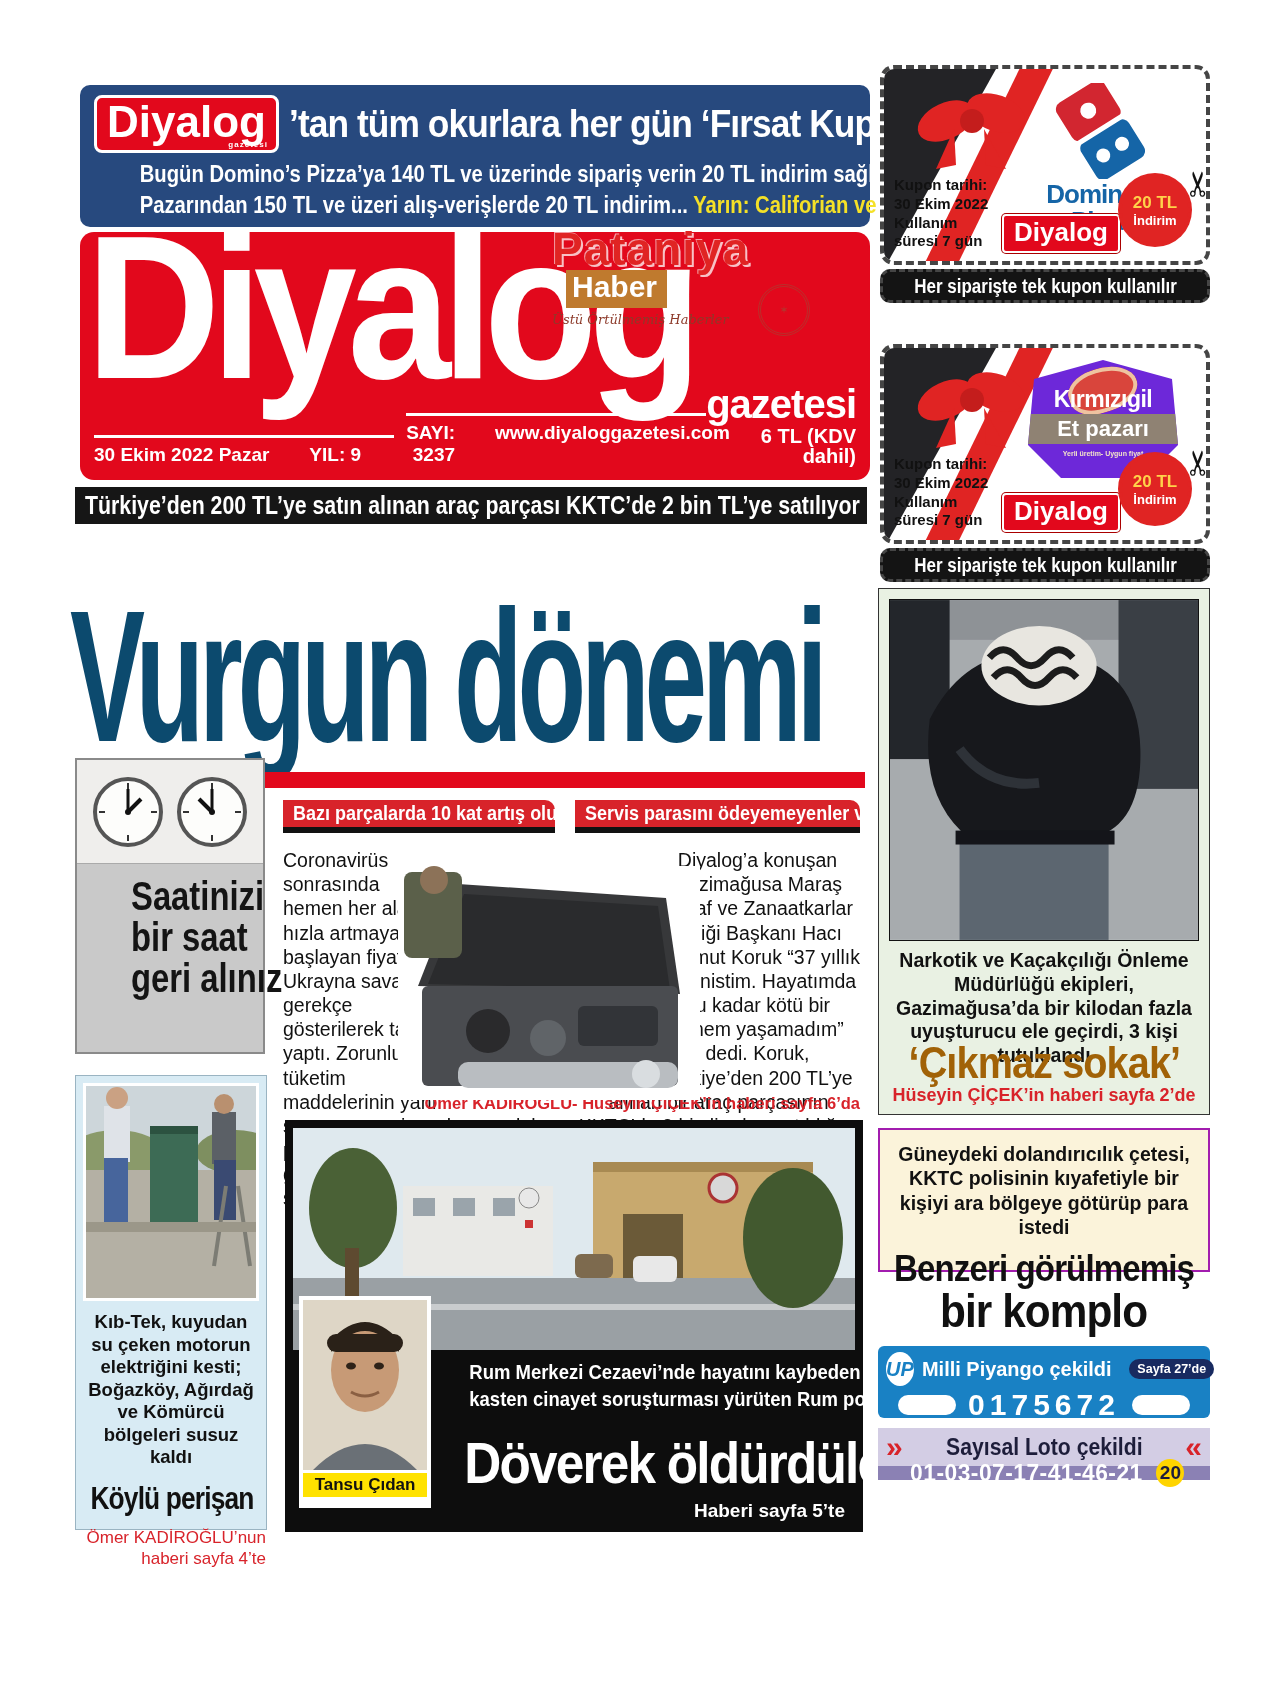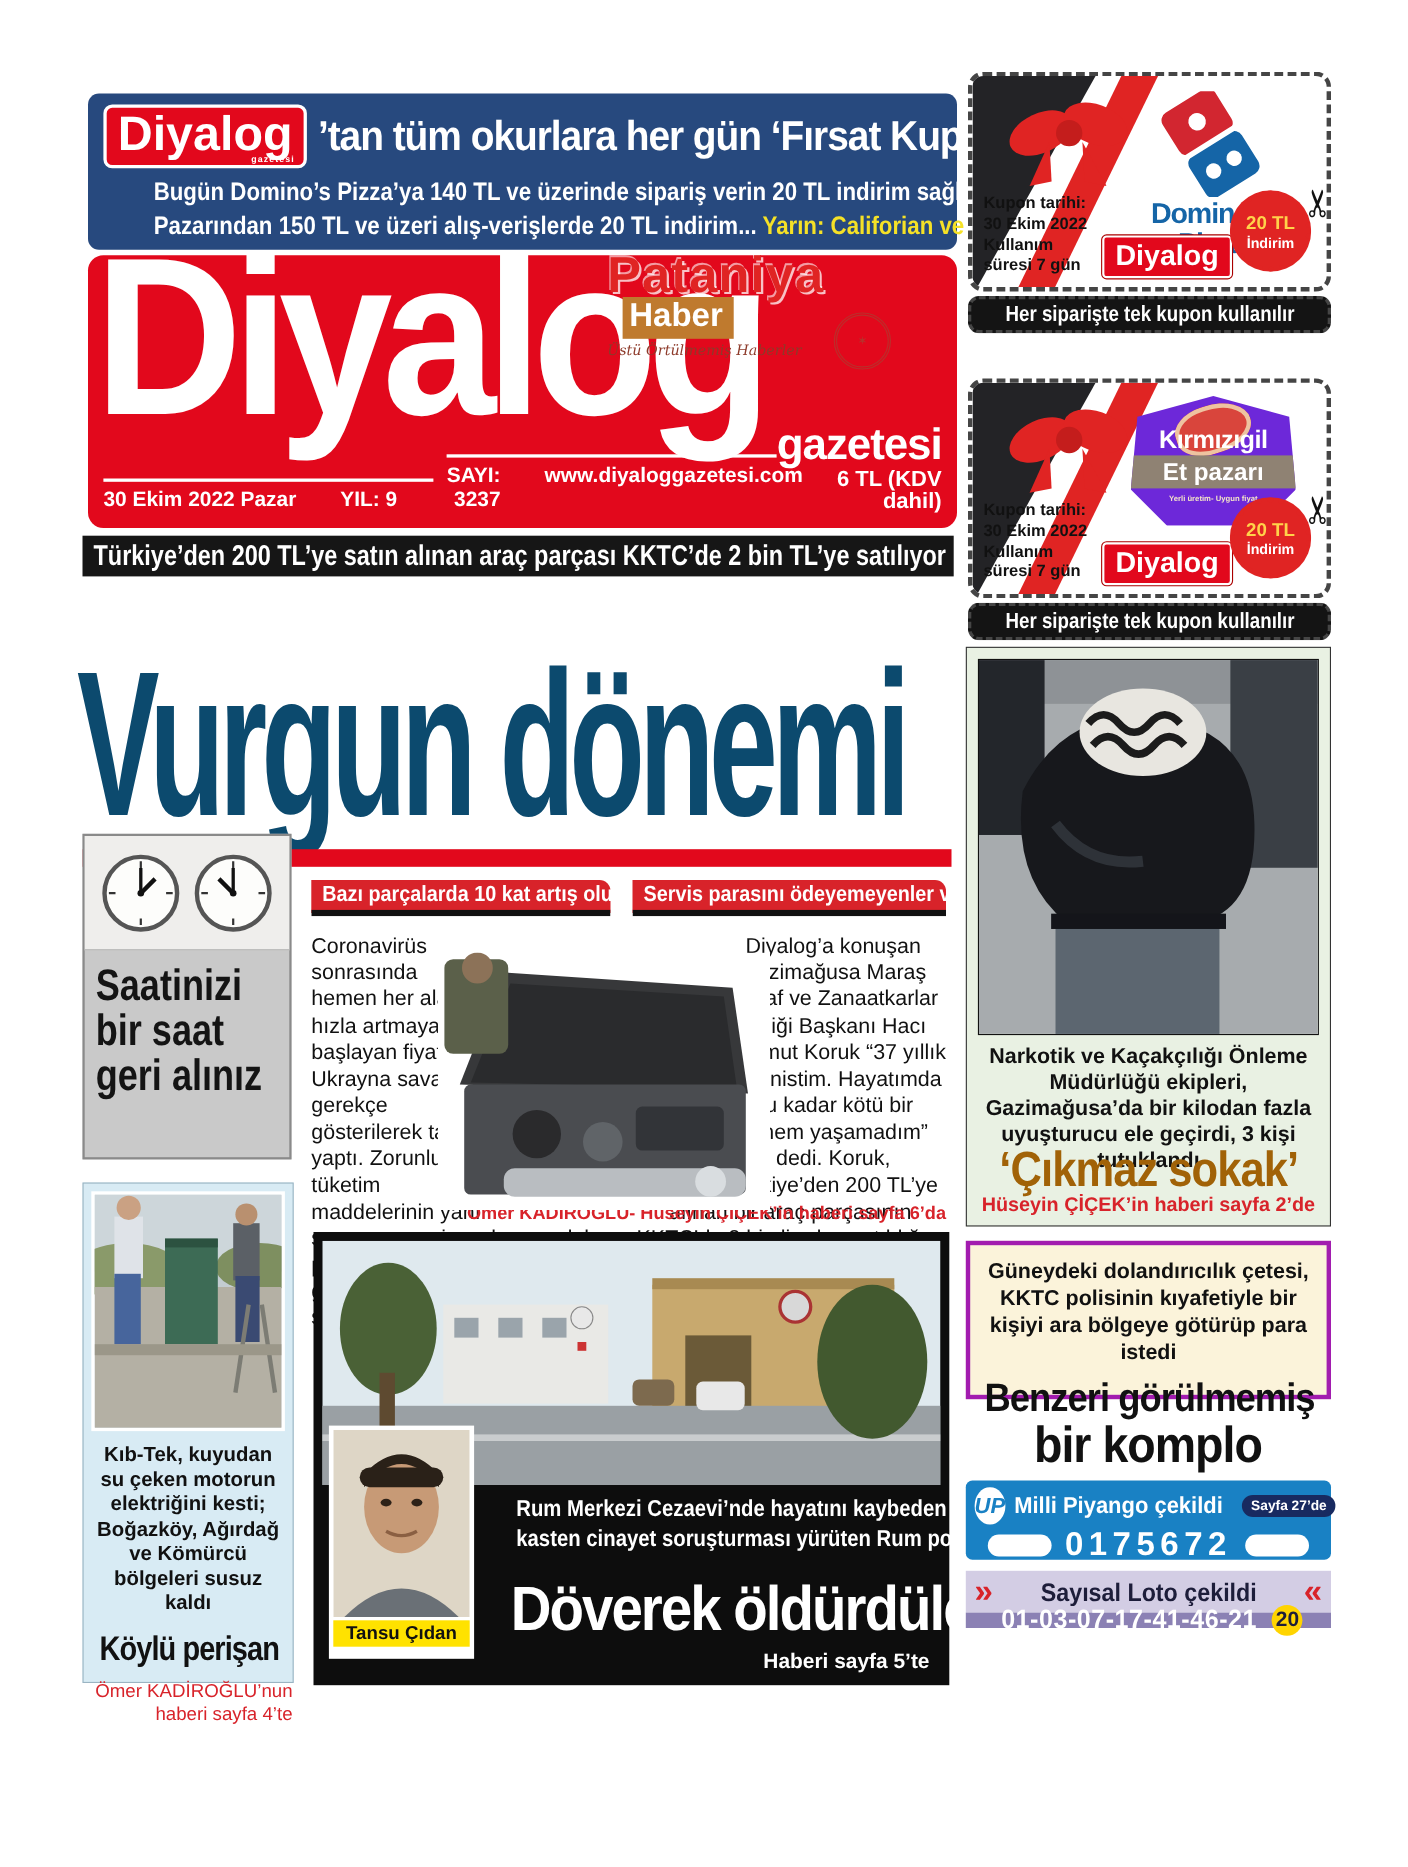--- a/index.html
+++ b/index.html
@@ -79,21 +79,21 @@
   .strap { left:75px; top:487px; width:792px; height:37px; background:#161616; color:#fff; display:flex; align-items:center; padding-left:10px; }
   .strap span { font-weight:bold; font-size:26px; transform:scaleX(0.82); transform-origin:left center; white-space:nowrap; }
   .main-headline { left:70px; top:568px; width:800px; height:230px; color:#0c4a6e; }
   .main-headline span { display:inline-block; font-weight:bold; font-size:150px; letter-spacing:-7px;
                         transform:scale(0.75,1.25); transform-origin:left top; white-space:nowrap; }
   .headline-rule { left:75px; top:772px; width:790px; height:16px; background:#e2081c; }
 
   
   .clock-box { left:75px; top:758px; width:190px; height:296px; background:#c9c9c9; border:2px solid #8a8a8a; }
   .clock-photo { width:100%; height:104px; background:#efeeec; display:flex; align-items:center; justify-content:center; gap:10px; border-bottom:1px solid #aaa; }
-  .clock-text { padding:12px 0 0 10px; font-weight:bold; font-size:40px; line-height:1.02; color:#141414; }
+  .clock-text { padding:12px 0 0 10px; font-weight:bold; font-size:40px; line-height:1.02; color:#141414;margin-left:44px; }
   .clock-text div { transform:scaleX(0.82); transform-origin:left center; white-space:nowrap; }
 
   
   .col-header { top:800px; height:33px; background:#d8232a; color:#fff; display:flex; align-items:center; padding:0 10px;
                 border-bottom:6px solid #111; border-top-right-radius:10px; }
   .col-header span { font-weight:bold; font-size:20px; transform:scaleX(0.9); transform-origin:left center; white-space:nowrap; }
   .ch1 { left:283px; width:272px; } .ch2 { left:575px; width:285px; }
   .col-text { top:848px; font-size:19.5px; line-height:1.24; color:#111; font-weight:500; }
   .ct1 { left:283px; width:268px; text-align:left; }
   .ct2 { left:577px; width:283px; text-align:center; }
@@ -117,21 +117,21 @@
   .murder-byline { position:absolute; right:18px; bottom:10px; color:#fff; font-weight:bold; font-size:19px; }
 
   
   .drug-box { left:878px; top:588px; width:332px; height:527px; background:#e9f1e3; border:1px solid #333; }
   .drug-photo { position:absolute; left:10px; top:10px; width:310px; height:342px; border:1px solid #111; }
   .drug-caption { position:absolute; left:6px; top:360px; width:318px; text-align:center; font-weight:bold; font-size:19.5px; line-height:1.22; color:#111; }
   .drug-headline { position:absolute; left:0; top:448px; width:330px; text-align:center; font-weight:bold; font-size:45px; letter-spacing:-1px; color:#a16207; }
   .drug-headline span { display:inline-block; transform:scaleX(0.88); white-space:nowrap; }
   .drug-byline { position:absolute; left:0; bottom:8px; width:330px; text-align:center; color:#d8232a; font-weight:bold; font-size:18px; }
 
-  .fraud-box { left:878px; top:1128px; width:332px; height:144px; background:#fbf3da; border:4px solid #a21caf; text-align:center; padding-top:12px; }
+  .fraud-box { left:878px; top:1128px; width:332px; height:144px; background:#fbf3da; border:2px solid #a21caf; text-align:center; padding-top:12px; }
   .fraud-lead { font-weight:bold; font-size:19.5px; line-height:1.25; color:#111; padding:0 10px; }
   .fraud-h1 { font-weight:bold; font-size:36px; letter-spacing:-1px; color:#111; margin-top:8px; }
   .fraud-h1 span, .fraud-h2 span { display:inline-block; transform:scaleX(0.92); white-space:nowrap; }
   .fraud-h2 { font-weight:bold; font-size:46px; letter-spacing:-1px; color:#111; margin-top:-6px; }
   .fraud-byline { display:flex; align-items:center; justify-content:center; gap:10px; margin-top:6px; }
 
   .mp-box { left:878px; top:1346px; width:332px; height:72px; background:#1981c4; border-radius:6px; padding:6px 8px; }
   .mp-row1 { display:flex; align-items:center; gap:8px; }
   .mp-logo { width:34px; height:34px; background:#fff; border-radius:50%; color:#1981c4; font-weight:bold; font-style:italic;
              font-size:20px; display:flex; align-items:center; justify-content:center; }

